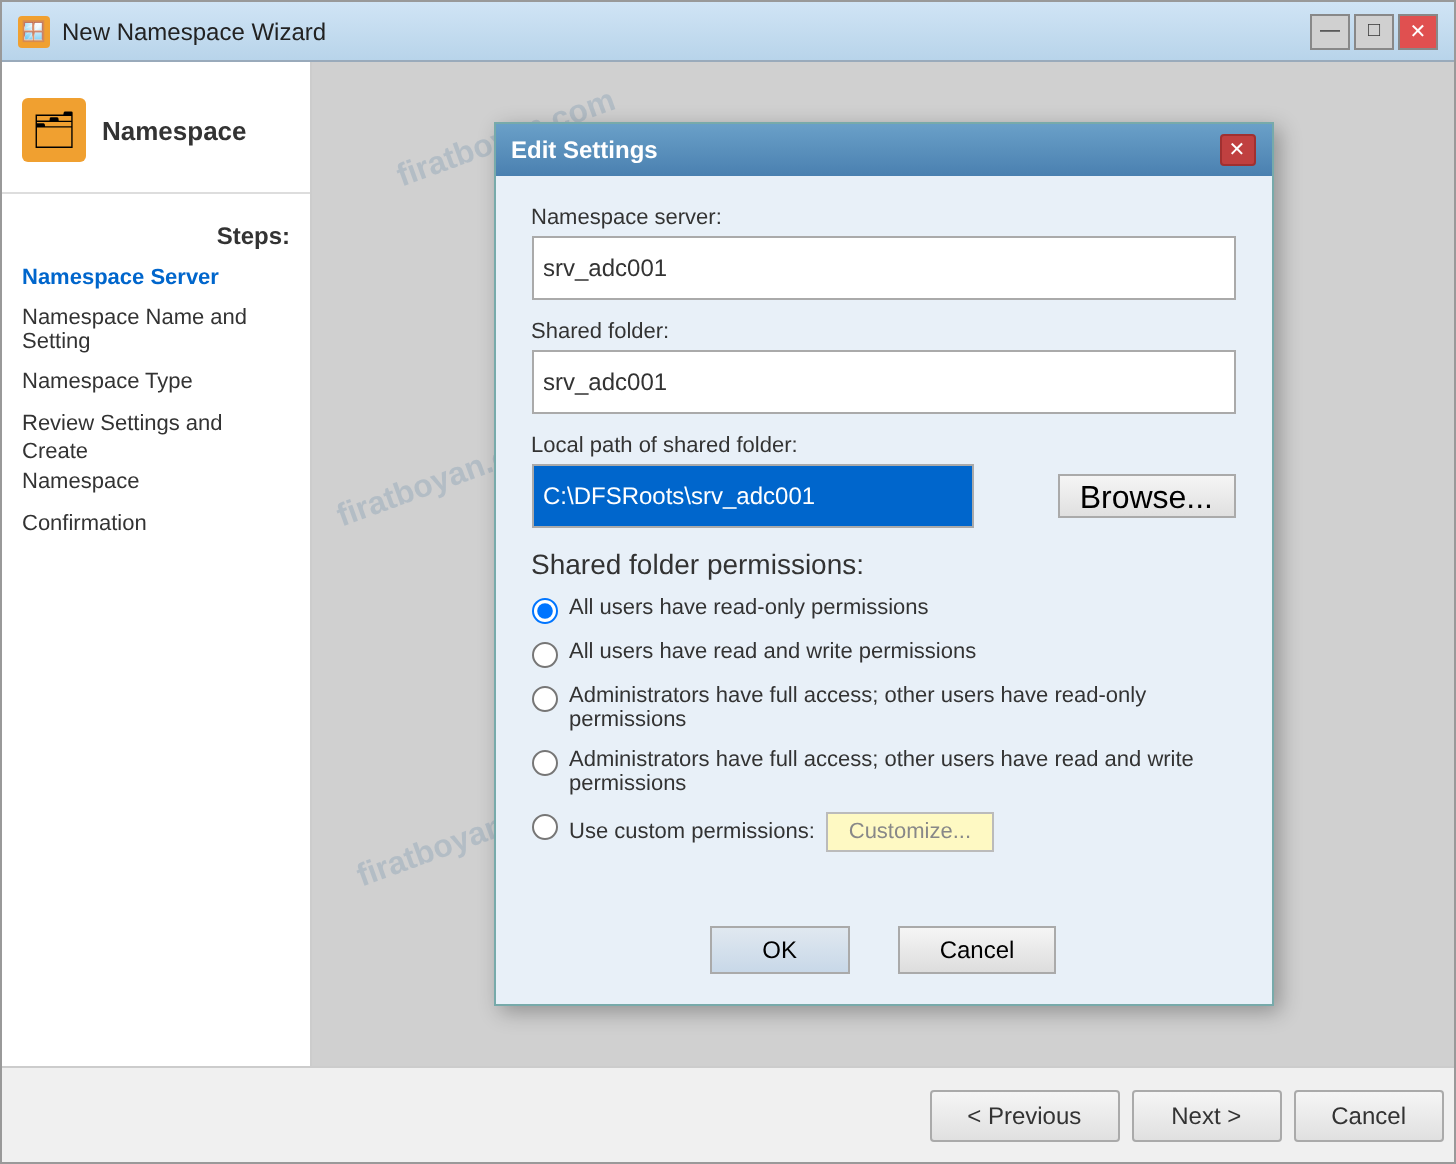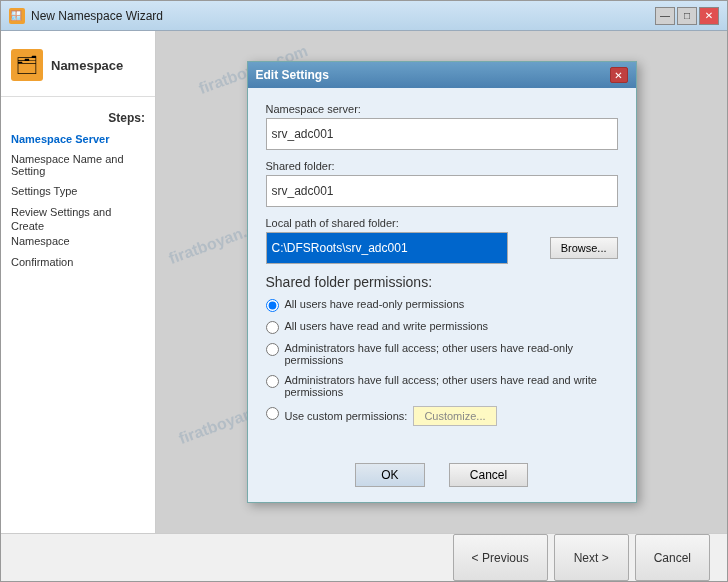--- a/index.html
+++ b/index.html
@@ -157,22 +157,23 @@
       user-select: none;
       white-space: nowrap;
     }
 
     
     .bottom-bar {
       height: 48px;
       background: #f0f0f0;
       border-top: 1px solid #ccc;
       display: flex;
+      align-items: center;
       justify-content: flex-end;
-      padding: 0 17px;
+      padding: 0 5px;
       gap: 6px;
       flex-shrink: 0;
     }
     .btn {
       padding: 5px 18px;
       border: 1px solid #aaa;
       background: linear-gradient(to bottom, #f5f5f5, #e0e0e0);
       cursor: pointer;
       font-size: 12px;
       color: #333;
@@ -259,21 +260,21 @@
       align-items: center;
     }
     .browse-row .form-input {
       flex: 1;
     }
     .browse-btn {
       padding: 3px 10px;
       border: 1px solid #aaa;
       background: linear-gradient(to bottom, #f5f5f5, #e0e0e0);
       cursor: pointer;
-      font-size: 11px;
+      font-size: 16px;
       white-space: nowrap;
       height: 22px;
       margin-left: 36px;
     }
 
     .section-title {
       font-size: 14px;
       color: #333;
       margin-bottom: 8px;
     }
@@ -355,21 +356,21 @@
         <span class="sidebar-title">Namespace</span>
       </div>
       <div class="steps-label">Steps:</div>
       <div class="step-item active current">
         <span>Namespace Server</span>
       </div>
       <div class="step-item">
         <span>Namespace Name and Setting</span>
       </div>
       <div class="step-item">
-        <span>Settings Type</span>
+        <span>Namespace Type</span>
       </div>
       <div class="step-item" style="line-height:1.3">
         <span>Review Settings and Create<br>Namespace</span>
       </div>
       <div class="step-item">
         <span>Confirmation</span>
       </div>
     </div>
 
     <div class="right-content">

